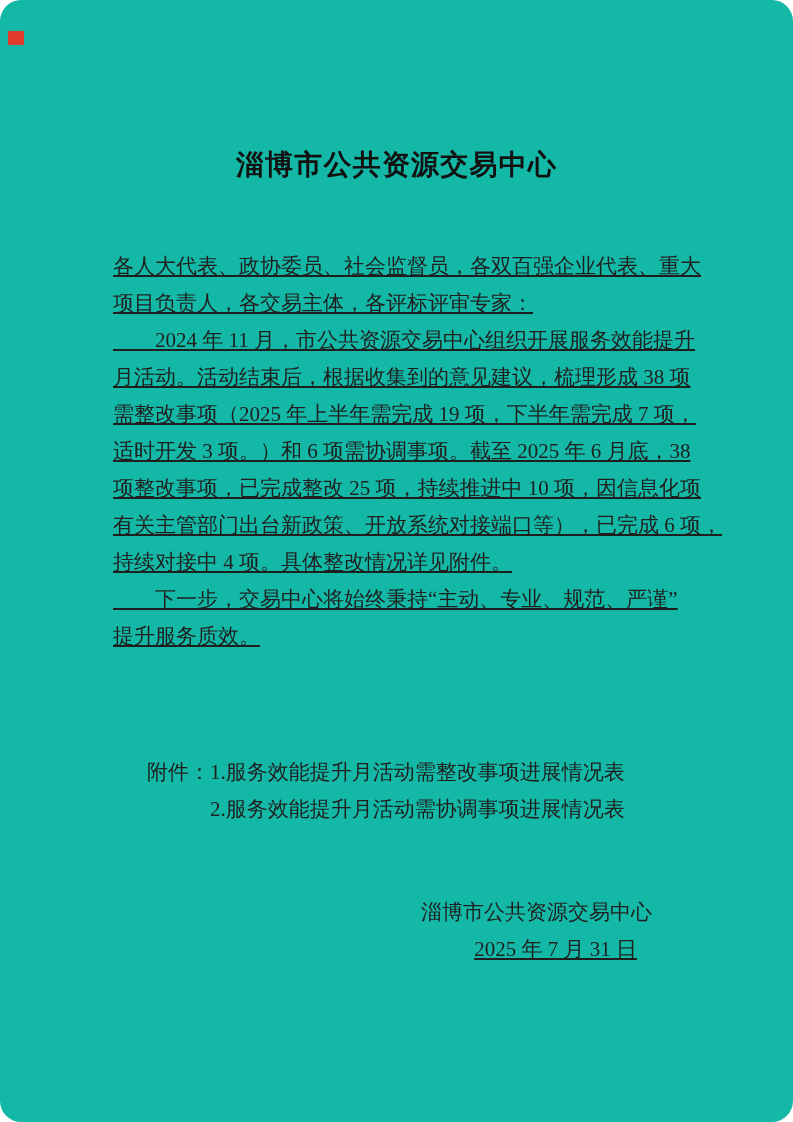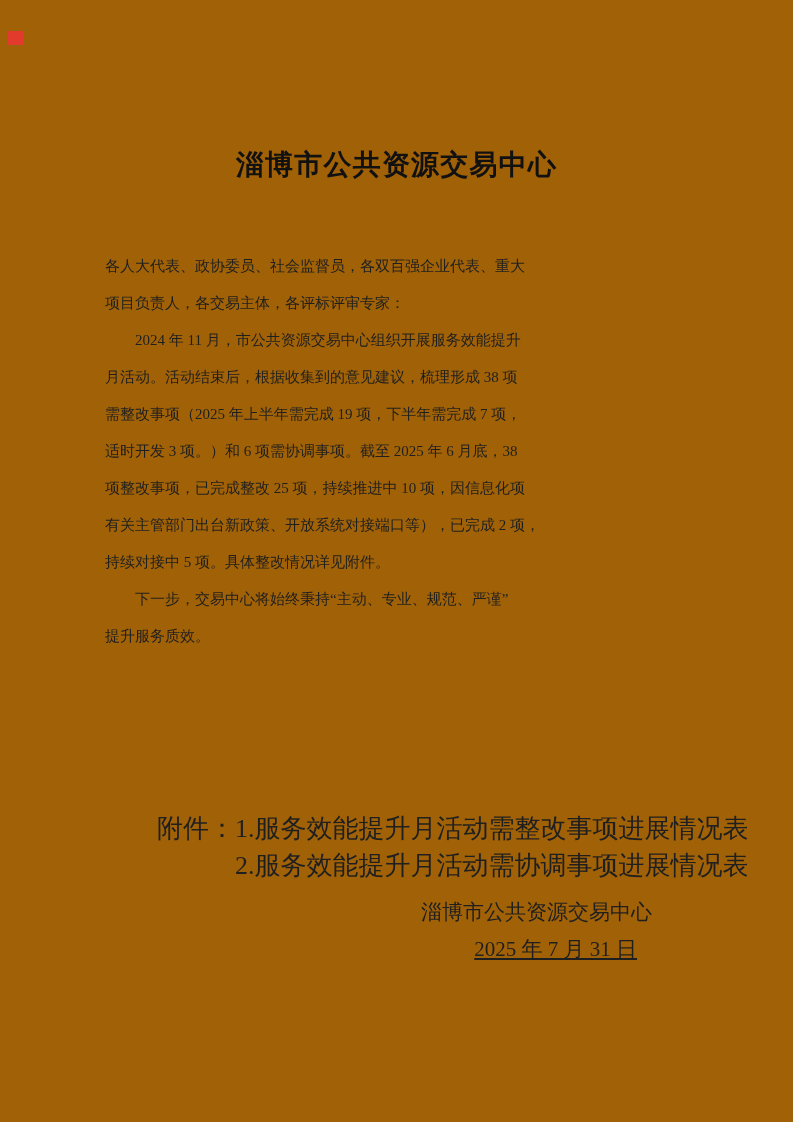--- a/index.html
+++ b/index.html
@@ -28,72 +28,73 @@
     font-weight: bold;
     font-size: 28px;
     line-height: 37px;
     letter-spacing: 1.2px;
     white-space: nowrap;
     color: #111111;
   }
   .body-block {
     position: absolute;
     top: 248px;
-    left: 105px;
+    left: 113px;
     width: 588px;
-    font-size: 15px;
+    font-size: 21px;
     line-height: 37px;
+    text-decoration: underline;
   }
   .body-block .line,
   .attach-block .line {
     white-space: nowrap;
     height: 37px;
     overflow: visible;
   }
   .attach-block {
     position: absolute;
-    top: 810px;
+    top: 754px;
     left: 105px;
     width: 588px;
-    font-size: 26px;
+    font-size: 21px;
     line-height: 37px;
   }
   .sign-block {
     position: absolute;
     top: 894px;
     left: 105px;
     width: 588px;
     font-size: 21px;
     line-height: 37px;
     text-align: right;
   }
   .sign-org  { white-space: nowrap; padding-right: 41px; }
   .sign-date { white-space: nowrap; padding-right: 56px; text-decoration: underline; }
 </style>
 </head>
 <body>
 
-<div class="page" style="background: #a16207; color: rgb(31, 31, 31);">
+<div class="page" style="background: #14b8a6; color: rgb(31, 31, 31); border-radius: 21px;">
 
   <div class="red-mark" style="background: rgb(226, 58, 44);"></div>
 
   <div class="title-block">
     <div>淄博市公共资源交易中心</div>
   </div>
 
   <div class="body-block">
       <div class="line">各人大代表、政协委员、社会监督员，各双百强企业代表、重大</div>
       <div class="line">项目负责人，各交易主体，各评标评审专家：</div>
       <div class="line">　　2024 年 11 月，市公共资源交易中心组织开展服务效能提升</div>
       <div class="line">月活动。活动结束后，根据收集到的意见建议，梳理形成 38 项</div>
       <div class="line">需整改事项（2025 年上半年需完成 19 项，下半年需完成 7 项，</div>
       <div class="line">适时开发 3 项。）和 6 项需协调事项。截至 2025 年 6 月底，38</div>
       <div class="line">项整改事项，已完成整改 25 项，持续推进中 10 项，因信息化项</div>
-      <div class="line">有关主管部门出台新政策、开放系统对接端口等），已完成 2 项，</div>
-      <div class="line">持续对接中 5 项。具体整改情况详见附件。</div>
+      <div class="line">有关主管部门出台新政策、开放系统对接端口等），已完成 6 项，</div>
+      <div class="line">持续对接中 4 项。具体整改情况详见附件。</div>
       <div class="line">　　下一步，交易中心将始终秉持“主动、专业、规范、严谨”</div>
       <div class="line">提升服务质效。</div>
     </div>
 
   <div class="attach-block">
       <div class="line">　　附件：1.服务效能提升月活动需整改事项进展情况表</div>
       <div class="line">　　　　　2.服务效能提升月活动需协调事项进展情况表</div>
     </div>
 
   <div class="sign-block">

